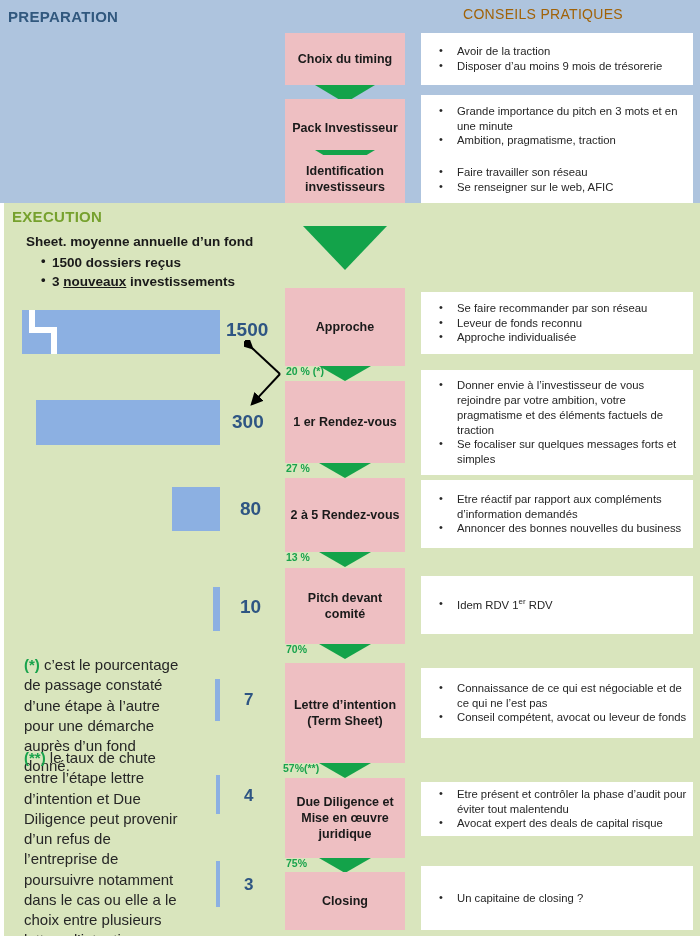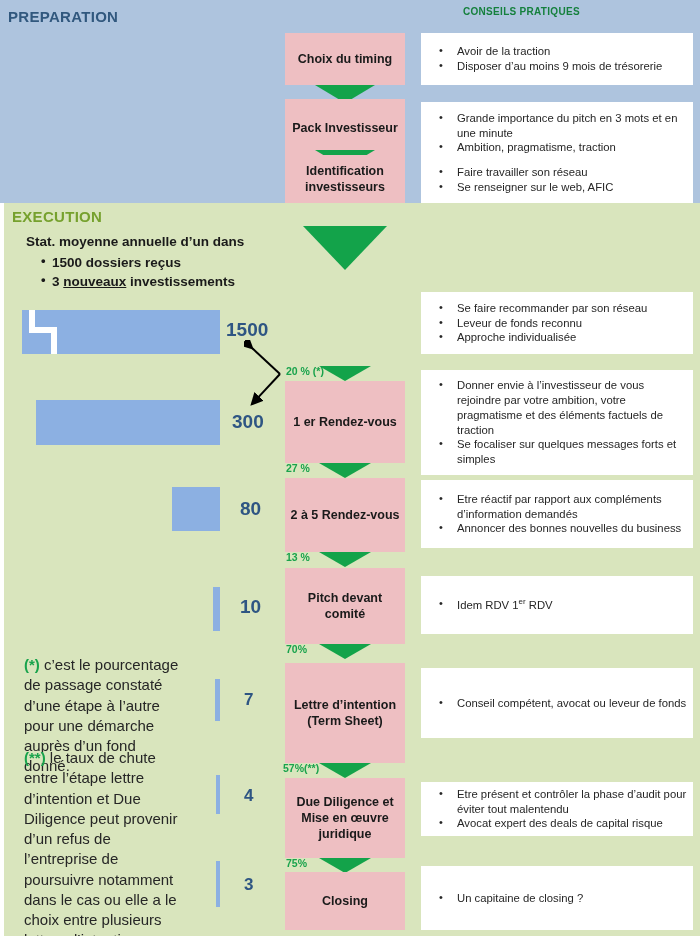--- a/index.html
+++ b/index.html
@@ -24,22 +24,22 @@
   }
 
   
   .title-prep{
     position:absolute;left:8px;top:8px;
     font-size:15px;font-weight:bold;letter-spacing:.3px;
     color:#31587e;
   }
   .title-conseils{
     position:absolute;left:463px;top:6px;
-    font-size:10px;font-weight:bold;letter-spacing:.3px;
-    color:#15803d;
+    font-size:14px;font-weight:normal;letter-spacing:.3px;
+    color:#a16207;
   }
   .title-exec{
     position:absolute;left:12px;top:208px;
     font-size:15px;font-weight:bold;letter-spacing:.3px;
     color:#76a12e;
   }
 
   
   .stats{
     position:absolute;left:26px;top:232px;width:250px;
@@ -143,21 +143,21 @@
     <ul>
       <li>Avoir de la traction</li>
       <li>Disposer d’au moins 9 mois de trésorerie</li>
     </ul>
   </div>
   <div class="garrow" style="left:315px;top:85px;"></div>
 
   <div class="pbox" style="top:99px;height:58px;">
     <span>Pack Investisseur</span>
   </div>
-  <div class="abox" style="top:102px;height:62px;justify-content:flex-end;">
+  <div class="abox" style="top:95px;height:62px;justify-content:flex-end;">
     <ul>
       <li>Grande importance du pitch en 3 mots et en une minute</li>
       <li>Ambition, pragmatisme, traction</li>
     </ul>
   </div>
   <div class="garrow" style="left:315px;top:150px;"></div>
 
   <div class="pbox" style="top:155px;height:48px;">
     <span>Identification investisseurs</span>
   </div>
@@ -166,21 +166,21 @@
       <li>Faire travailler son réseau</li>
       <li>Se renseigner sur le  web, AFIC</li>
     </ul>
   </div>
 
   <div class="band-exec"></div>
 
   <div class="title-exec">EXECUTION</div>
 
   <div class="stats">
-    <div class="hd">Stat. moyenne annuelle d’un dans</div>
+    <div class="hd">Sheet. moyenne annuelle d’un fond</div>
     <ul>
       <li>1500 dossiers reçus</li>
       <li><span>3 </span><span class="u">nouveaux</span><span> investissements</span></li>
     </ul>
   </div>
 
   <div class="bigarrow"></div>
 
   <div class="bar" style="left:22px;top:310px;width:198px;height:44px;"></div>
   <div class="notch1" style="left:29px;top:310px;width:6px;height:23px;"></div>
@@ -209,20 +209,23 @@
   <svg class="dbl" width="42" height="72" viewBox="0 0 42 72">
     <defs>
       <marker id="ah" markerWidth="7" markerHeight="7" refX="5.2" refY="3.2" orient="auto" markerUnits="strokeWidth">
         <path d="M0,0 L6.4,3.2 L0,6.4 z" fill="#000"></path>
       </marker>
     </defs>
     <path d="M8,8 L36,34" stroke="#000" stroke-width="2" fill="none" marker-start="url(#ah)"></path>
     <path d="M36,34 L8,64" stroke="#000" stroke-width="2" fill="none" marker-end="url(#ah)"></path>
   </svg>
 
+  <div class="pbox" style="top:288px;height:78px;">
+    <span>Approche</span>
+  </div>
   <div class="abox" style="top:292px;height:62px;">
     <ul>
       <li>Se faire recommander par son réseau</li>
       <li>Leveur de fonds reconnu</li>
       <li>Approche individualisée</li>
     </ul>
   </div>
   <div class="garrow small" style="left:319px;top:366px;"></div>
   <div class="pct" style="left:286px;top:365px;">20 % (*)</div>
 
@@ -259,20 +262,21 @@
     </ul>
   </div>
   <div class="garrow small" style="left:319px;top:644px;"></div>
   <div class="pct" style="left:286px;top:643px;">70%</div>
 
   <div class="pbox" style="top:663px;height:100px;">
     <span>Lettre d’intention (Term Sheet)</span>
   </div>
   <div class="abox" style="top:668px;height:70px;">
     <ul>
+      <li>Connaissance de ce qui est négociable et de ce qui ne l’est pas</li>
       <li>Conseil compétent, avocat ou leveur de fonds</li>
     </ul>
   </div>
   <div class="garrow small" style="left:319px;top:763px;"></div>
   <div class="pct" style="left:283px;top:762px;">57%(**)</div>
 
   <div class="pbox" style="top:778px;height:80px;">
     <span>Due Diligence et Mise en œuvre juridique</span>
   </div>
   <div class="abox" style="top:782px;height:54px;">

